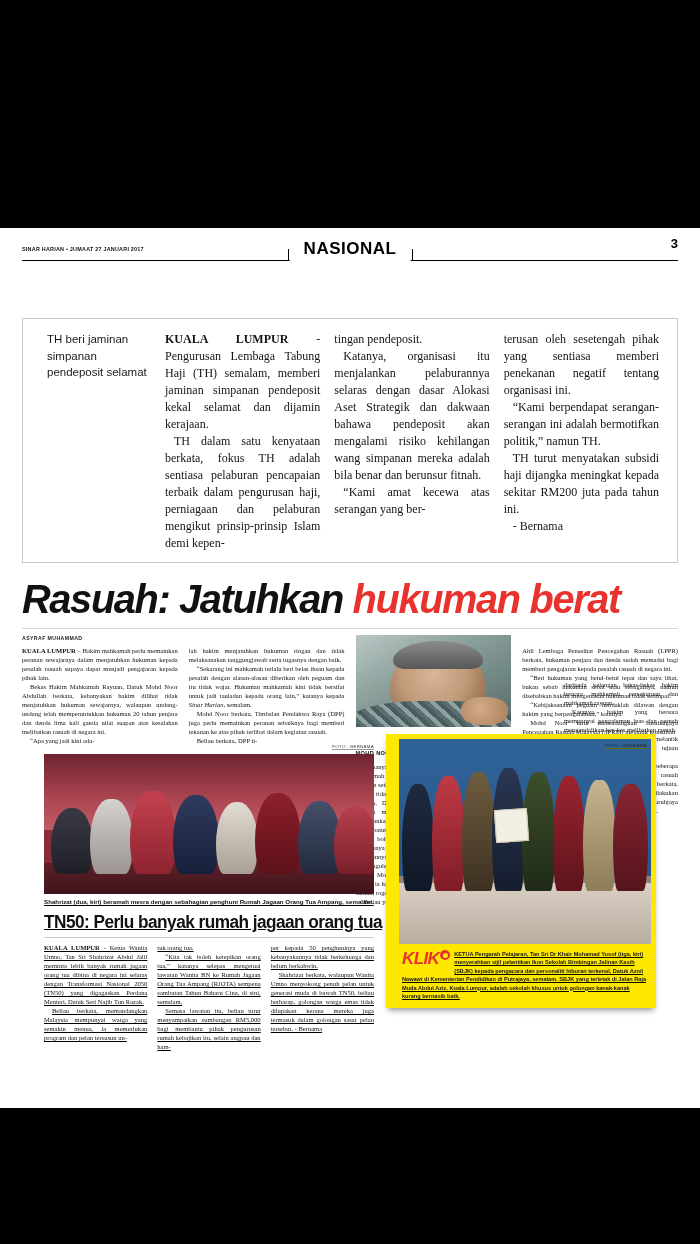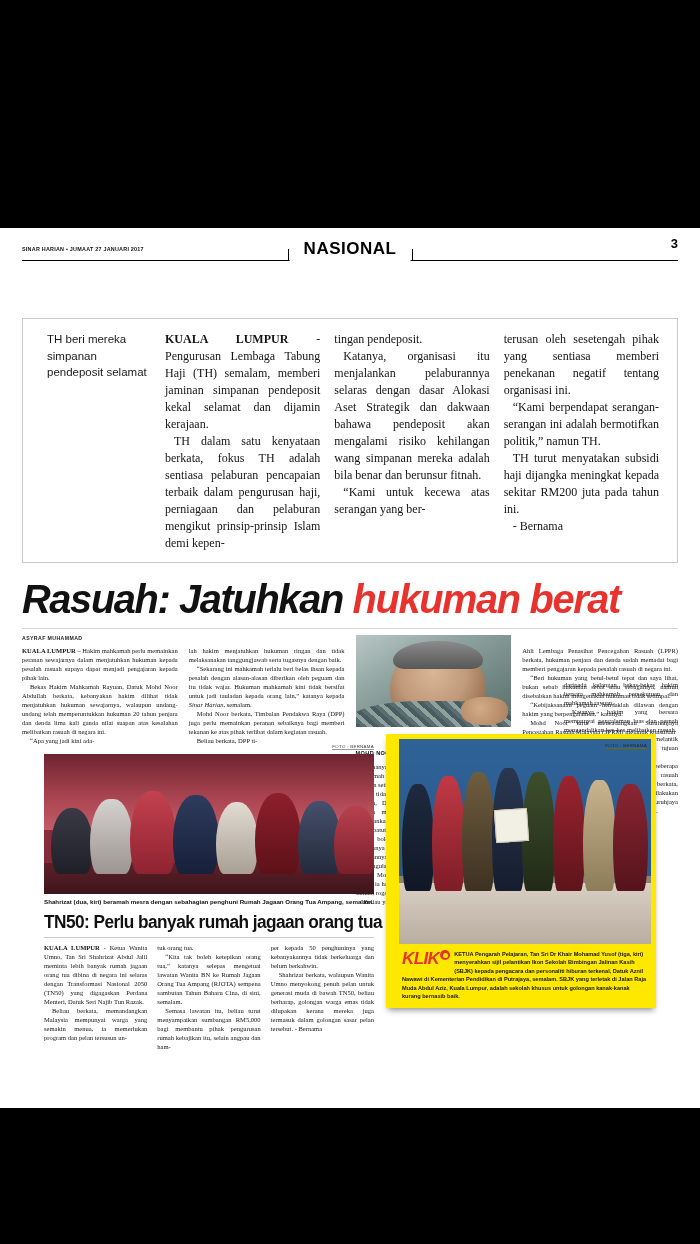--- a/index.html
+++ b/index.html
@@ -316,29 +316,29 @@
     <div class="mast-rule"></div>
     <div class="tick l"></div>
     <div class="tick r"></div>
     <div class="mast-center">
       <span class="word">NASIONAL</span>
     </div>
     <div class="mast-page">3</div>
   </div>
 
   <div class="brief">
-    <div class="brief-head">TH beri mereka simpanan pendeposit selamat</div>
+    <div class="brief-head">TH beri jaminan simpanan pendeposit selamat</div>
     <div class="brief-col">
       <p class="first"><b>KUALA LUMPUR</b><span> - Pengurusan Lembaga Tabung Haji (TH) semalam, memberi jaminan simpanan pendeposit kekal selamat dan dijamin kerajaan.</span></p>
       <p>TH dalam satu kenyataan berkata, fokus TH adalah sentiasa pelaburan pencapaian terbaik dalam pengurusan haji, perniagaan dan pelaburan mengikut prinsip-prinsip Islam demi kepen-</p>
     </div>
     <div class="brief-col">
       <p class="first">tingan pendeposit.</p>
       <p>Katanya, organisasi itu menjalankan pelaburannya selaras dengan dasar Alokasi Aset Strategik dan dakwaan bahawa pendeposit akan mengalami risiko kehilangan wang simpanan mereka adalah bila benar dan berunsur fitnah.</p>
-      <p>“Kami untuk kecewa atas serangan yang ber-</p>
+      <p>“Kami amat kecewa atas serangan yang ber-</p>
     </div>
     <div class="brief-col">
       <p class="first">terusan oleh sesetengah pihak yang sentiasa memberi penekanan negatif tentang organisasi ini.</p>
       <p>“Kami berpendapat serangan-serangan ini adalah bermotifkan politik,” namun TH.</p>
       <p>TH turut menyatakan subsidi haji dijangka meningkat kepada sekitar RM200 juta pada tahun ini.</p>
       <p>- Bernama</p>
     </div>
   </div>
 
   <div class="headline">
@@ -400,21 +400,21 @@
 
   <div style="position:absolute; left:564px; top:452px; width:114px;">
     <div class="body">
       <p class="first">daripada kalangan bekas-bekas hakim bersara mahkamah persekutuan dan mahkamah rayuan.</p>
       <p>Katanya, hakim yang bersara mempunyai pengalaman luas dan pernah mengendalikan kes-kes melibatkan rasuah.</p>
       <p>“Buat masa ini, SPRM tidak melantik mana-mana konsultan bagi tujuan tersebut,” katanya.</p>
       <p>Menyentuh mengenai beberapa kejayaan SPRM menangani isu rasuah kebelakangan ini, Mohd Noor berkata, beliau menyokong usaha yang dilakukan badan itu melalui ketua pesuruhjaya baharunya, Datuk Dzulkifli Ahmad.</p>
     </div>
   </div>
 
-  <div class="bottom" style="position:absolute; left:22px; top:494px; right:22px;">
+  <div class="bottom" style="position:absolute; left:22px; top:494px; right:22px;text-decoration:underline;">
 
     <div class="bl">
       <div class="foto-credit-wrap">
         <span class="foto-credit">FOTO : BERNAMA</span>
       </div>
       <div class="photo-wide">
         <div class="pw-wall"></div>
         <div class="pw-floor"></div>
         <div class="pw-people">
           <div class="pw-p" style="left:2%;width:13%;height:72%;background:linear-gradient(180deg,#3a3a46,#1f1f28);"></div>

